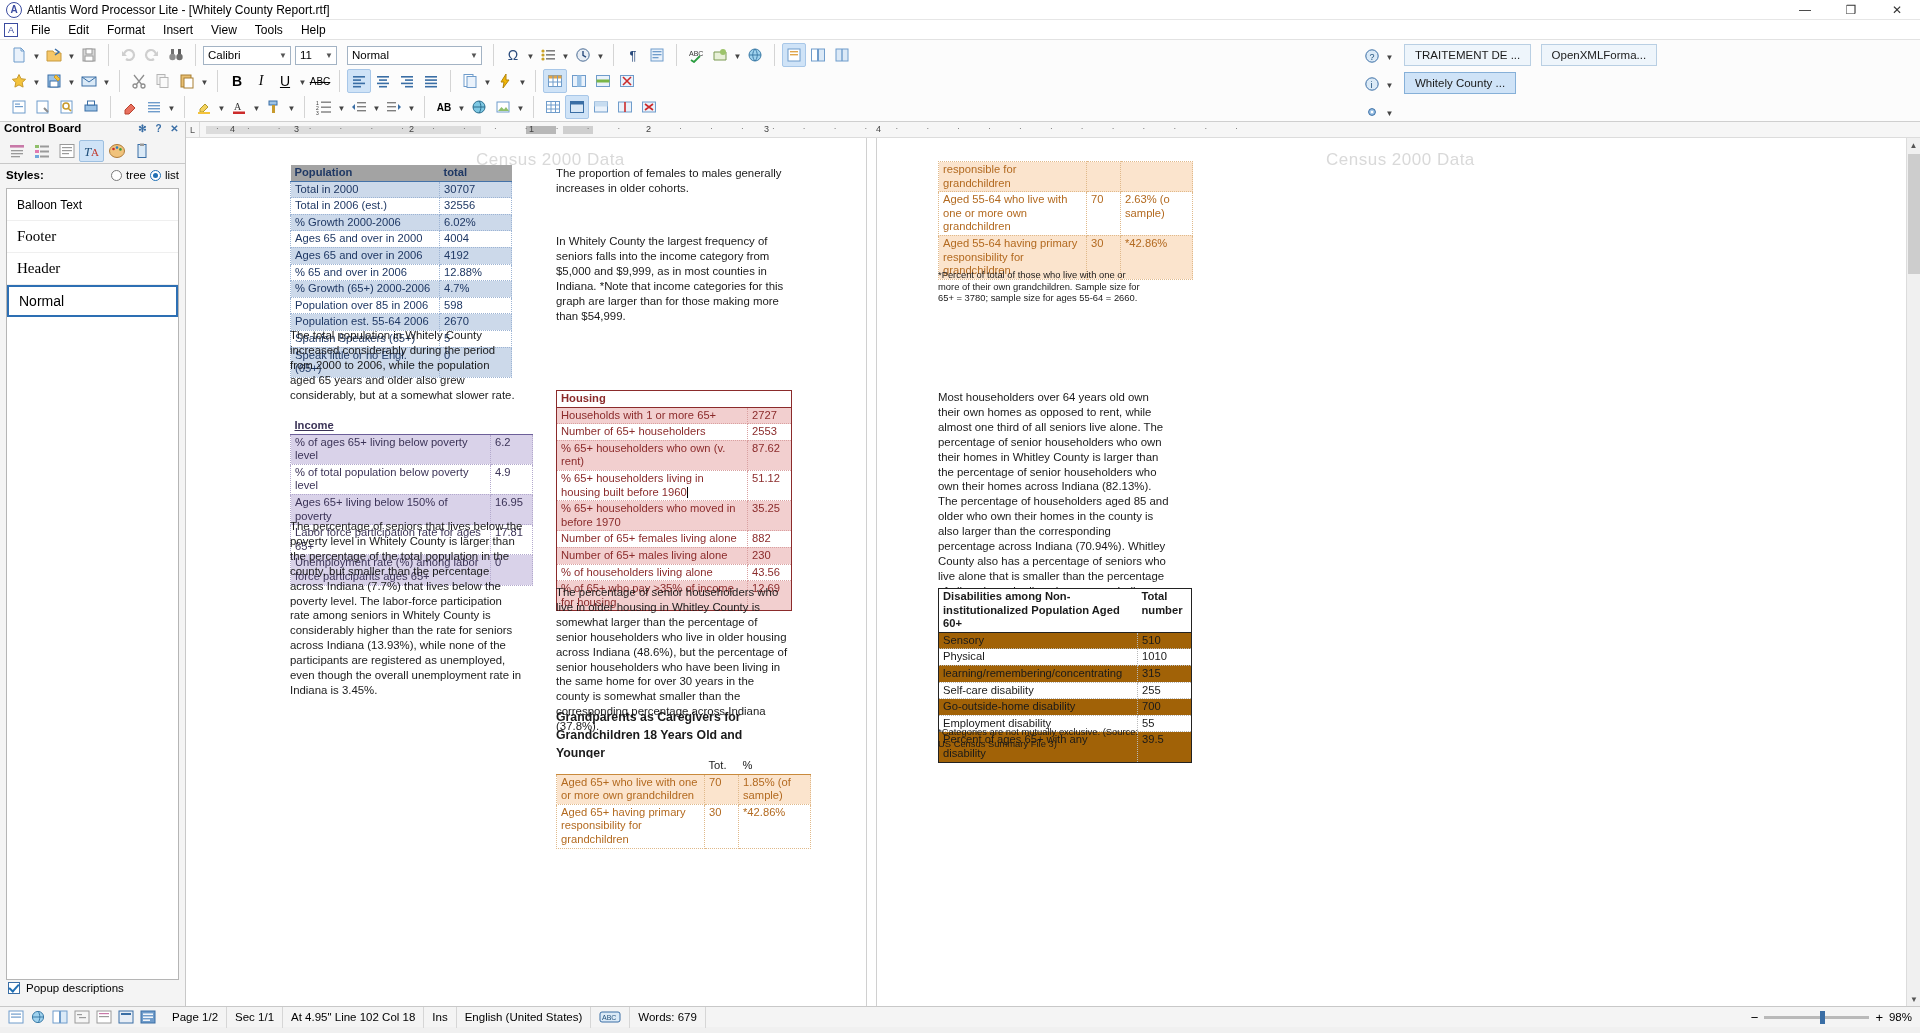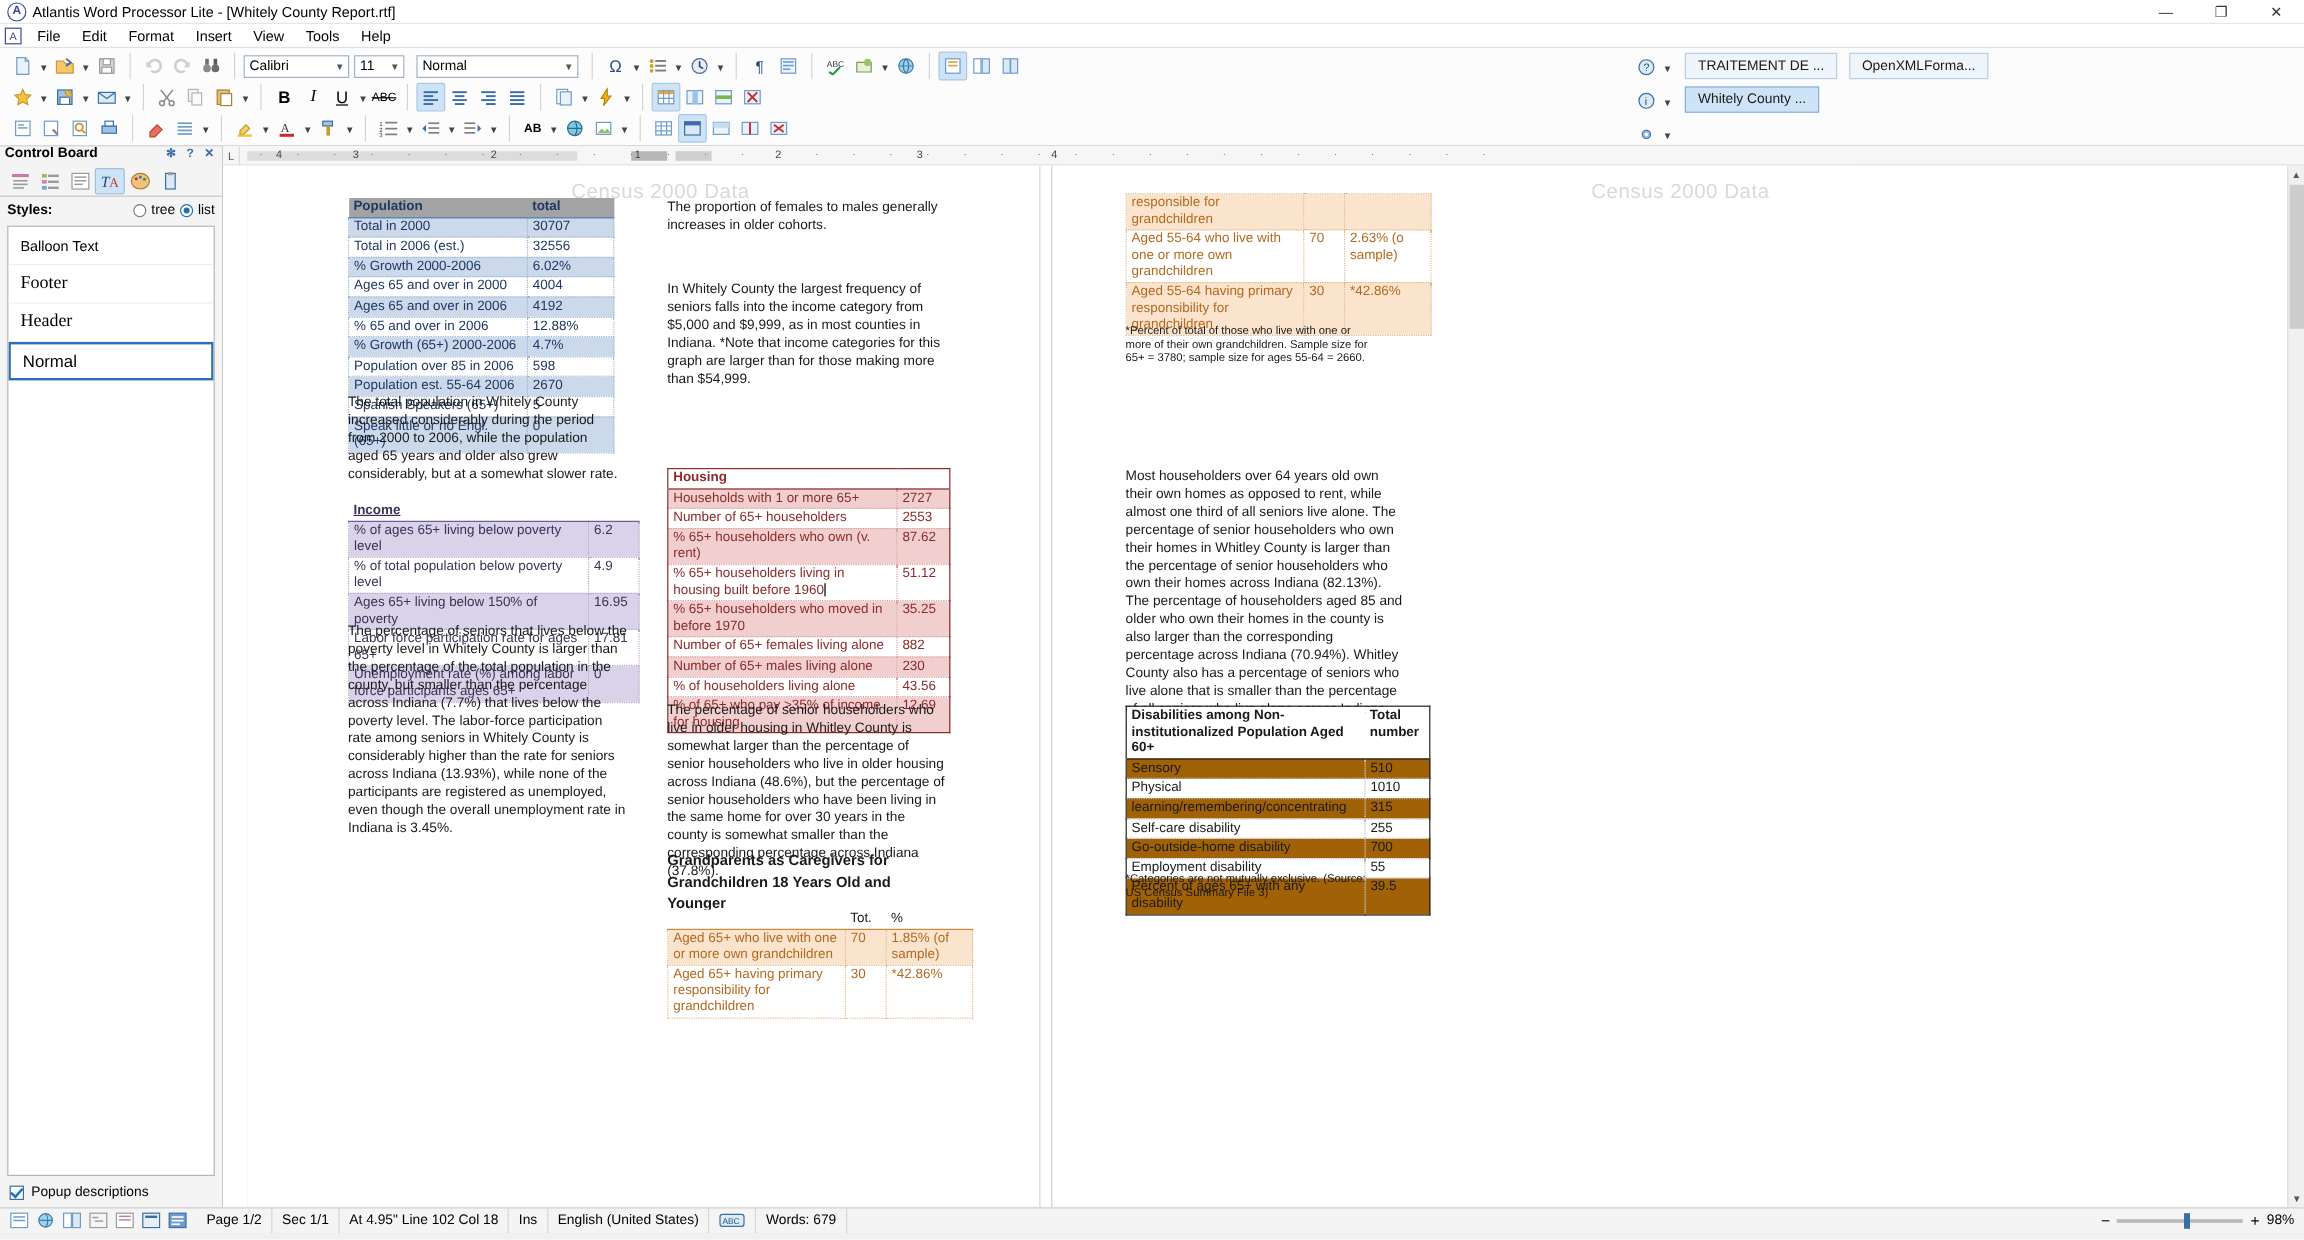--- a/index.html
+++ b/index.html
@@ -61,21 +61,21 @@
   #cb-tabs .cbt.active{background:#cfe3f7;border-color:#9dbfe0;}
   #styles-row{height:22px;display:flex;align-items:center;padding:0 6px;font-size:11.5px;}
   #styles-row b{font-weight:bold;}
   #styles-row .radios{margin-left:auto;display:flex;align-items:center;gap:4px;}
   .radio{width:11px;height:11px;border:1px solid #7a7a7a;border-radius:50%;background:#fff;display:inline-block;position:relative;}
   .radio.on{border-color:#1f6fb4;background:#fff;}
   .radio.on:after{content:"";position:absolute;left:2px;top:2px;width:5px;height:5px;border-radius:50%;background:#1f6fb4;}
   #styles-list{flex:1;margin:2px 6px 2px 6px;background:#fff;border:1px solid #b5b5b5;overflow:hidden;}
   .style-item{height:32px;display:flex;align-items:center;padding:0 10px;border-bottom:1px solid #efefef;font-size:12px;}
   .style-item.sel{border:2px solid #2d6fb3;height:32px;}
-  #popup-row{height:24px;display:flex;align-items:center;gap:6px;padding:0 8px;font-size:11.5px;}
+  #popup-row{height:24px;display:flex;gap:6px;padding:0 8px;font-size:11.5px;}
   .cbx{width:12px;height:12px;border:1px solid #3a6ea5;background:#fff;position:relative;}
   .cbx.on:after{content:"";position:absolute;left:2px;top:-1px;width:4px;height:8px;border:solid #1f6fb4;border-width:0 2px 2px 0;transform:rotate(42deg);}
   
   #docarea{flex:1;position:relative;background:#ffffff;overflow:hidden;}
   #ruler{height:16px;background:#f6f6f6;border-bottom:1px solid #dcdcdc;position:relative;font-size:8px;color:#555;}
   #ruler .corner{position:absolute;left:0;top:0;width:14px;height:16px;border-right:1px solid #dcdcdc;
      display:flex;align-items:center;justify-content:center;font-size:9px;}
   #ruler .rzone{position:absolute;top:4px;height:8px;background:#c9c9c9;}
   #pages{position:absolute;top:16px;left:0;right:14px;bottom:0;background:#ffffff;overflow:hidden;}
   .vline{position:absolute;top:0;bottom:0;width:1px;background:#d0d0d0;}

